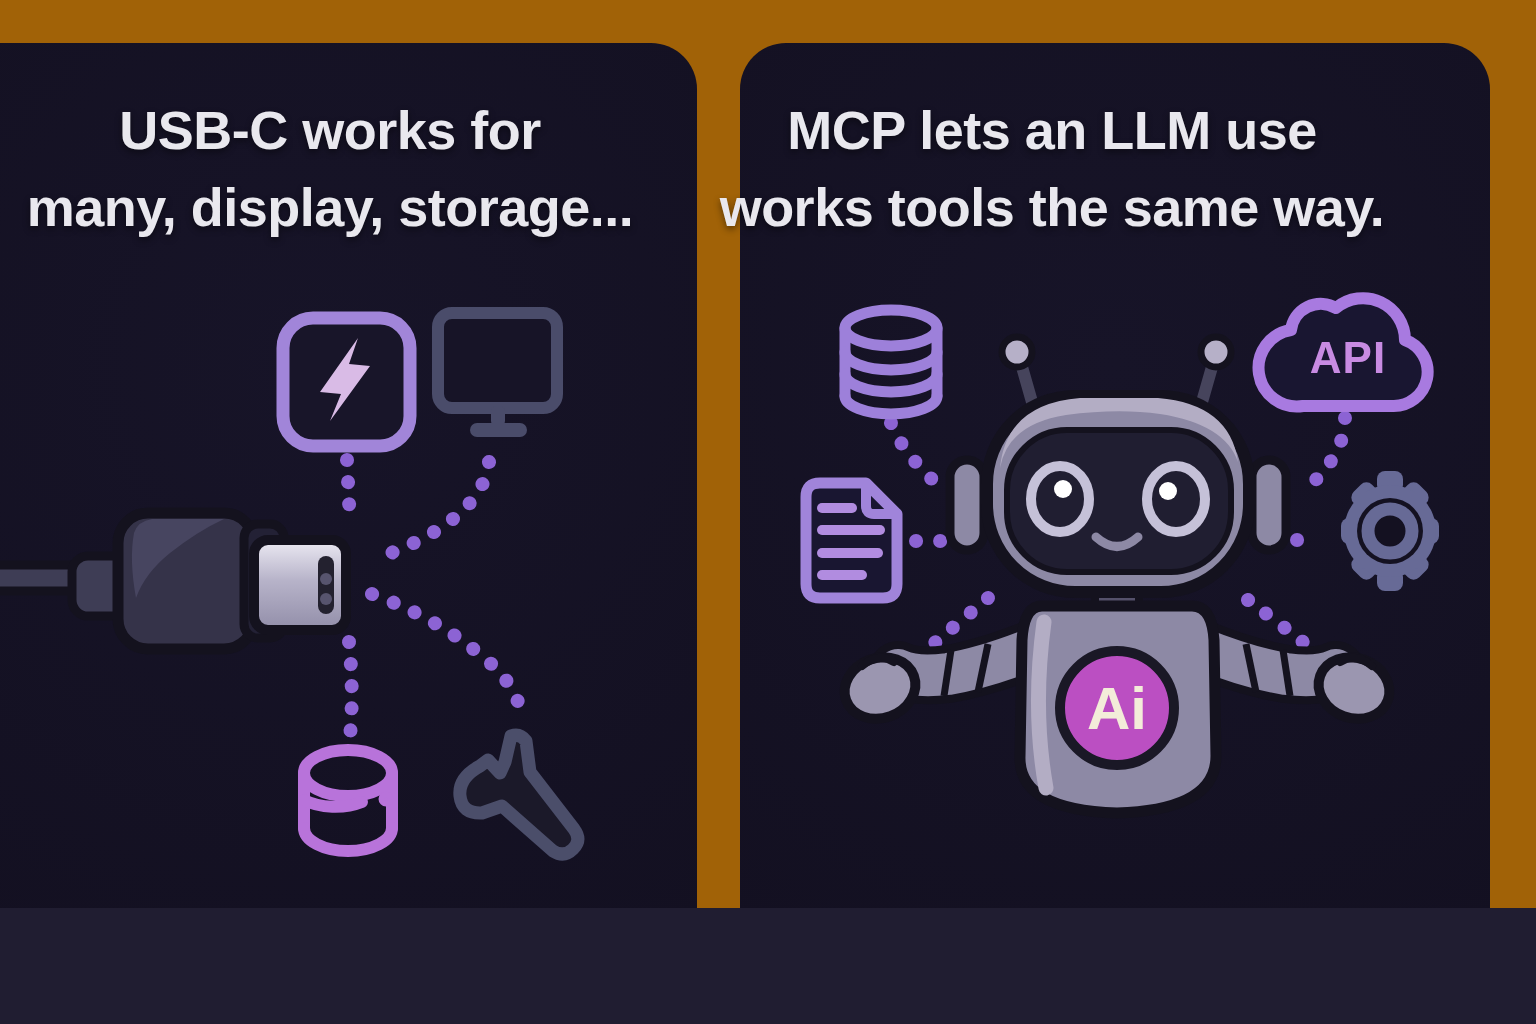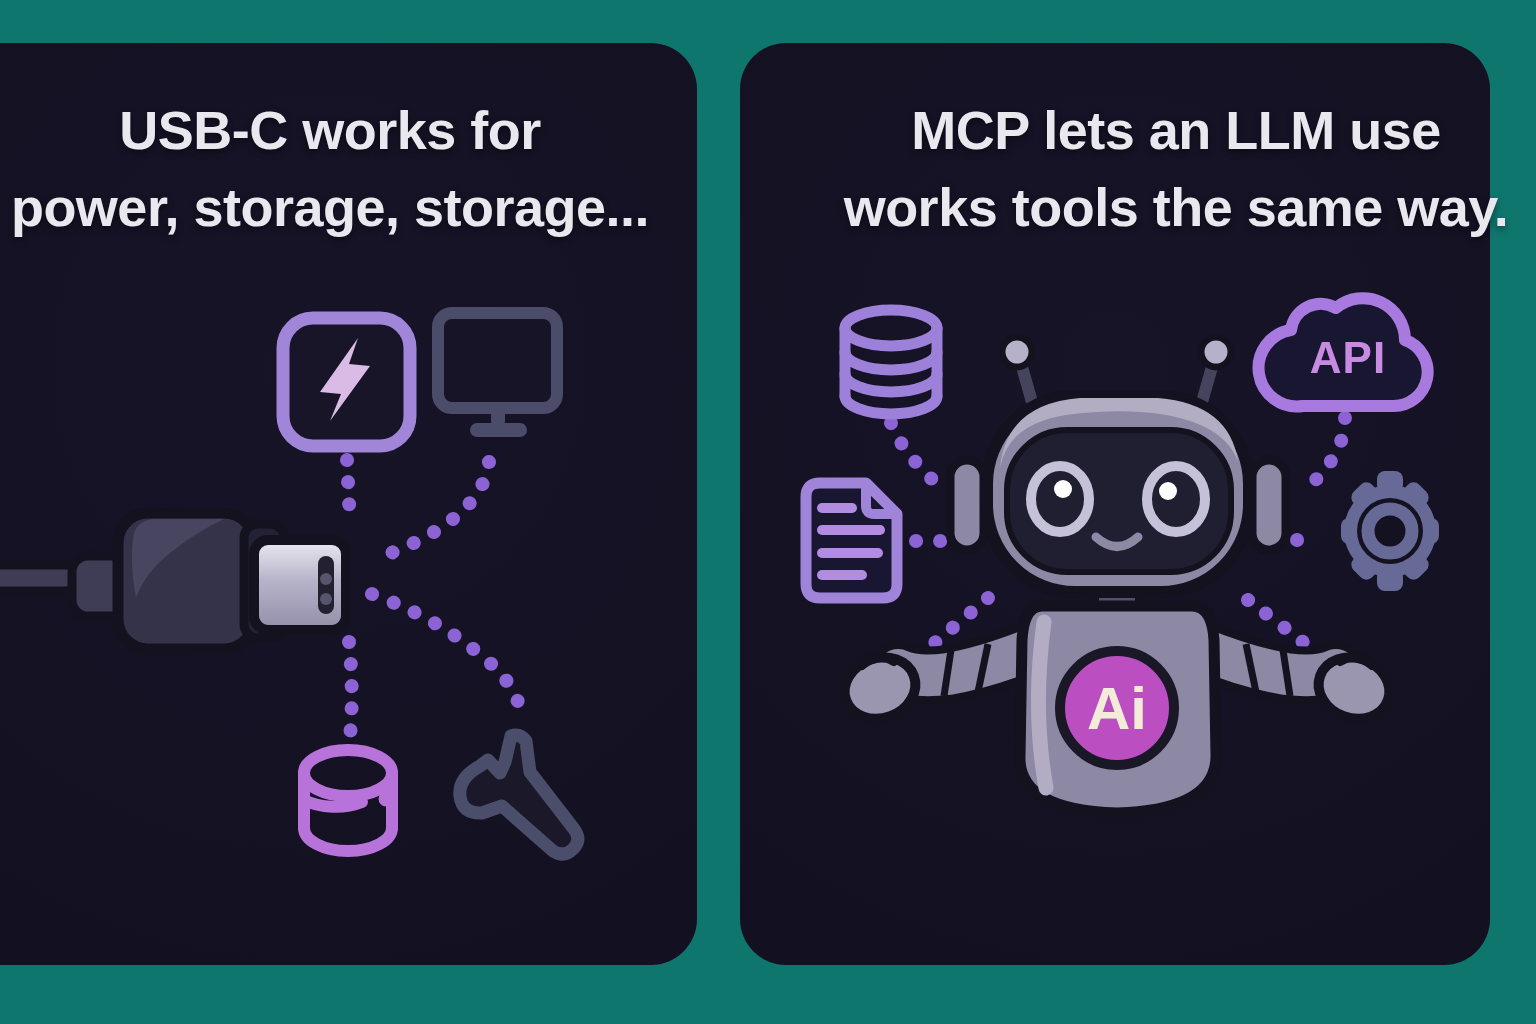--- a/index.html
+++ b/index.html
@@ -1,47 +1,47 @@
 <!DOCTYPE html>
 <html><head>
 <meta charset="utf-8">
 <style>
   html,body{margin:0;padding:0;background:#201d31;}
   .canvas{
-    position:relative;width:1536px;height:1024px;overflow:hidden;
-    background:#0f766e;font-family:"Liberation Sans",sans-serif;
+    position:relative;width:1536px;height:908px;overflow:hidden;
+    background:#a16207;font-family:"Liberation Sans",sans-serif;
   }
   .panel{
     position:absolute;top:43px;height:922px;border-radius:46px;
     background:radial-gradient(120% 100% at 50% 35%, #171428 0%, #131021 75%);
   }
   .panel-left{left:-60px;width:757px;}
   .panel-right{left:740px;width:750px;}
   .title{
     position:absolute;top:92px;transform:translateX(-50%);
     text-align:center;color:#e9e8ee;font-weight:700;font-size:54px;
     line-height:77px;letter-spacing:-0.5px;white-space:nowrap;
     text-shadow:0 3px 7px rgba(0,0,0,0.45);
   }
   .title-left{left:330px;}
-  .title-right{left:1176px;text-align:center;}
+  .title-right{left:1052px;text-align:center;}
   svg.art{position:absolute;left:0;top:0;}
   .svg-label{font-family:"Liberation Sans",sans-serif;font-weight:700;}
 </style>
 </head>
 <body>
 
 <div class="canvas">
 
   <div class="panel panel-left"></div>
   <div class="panel panel-right"></div>
 
   <div class="title title-left">
     <div>USB-C works for</div>
-    <div>power, storage, storage...</div>
+    <div>many, display, storage...</div>
   </div>
   <div class="title title-right">
     <div>MCP lets an LLM use</div>
     <div>works tools the same way.</div>
   </div>
 
   <svg class="art" width="1536" height="1024" viewBox="0 0 1536 1024">
     <defs>
       <linearGradient id="tipGrad" x1="0" y1="0" x2="0" y2="1">
         <stop offset="0" stop-color="#eceaf3"></stop>

